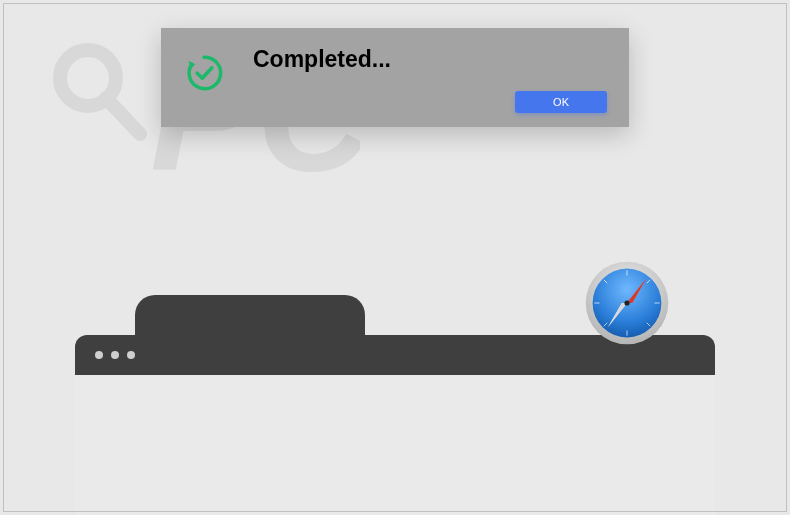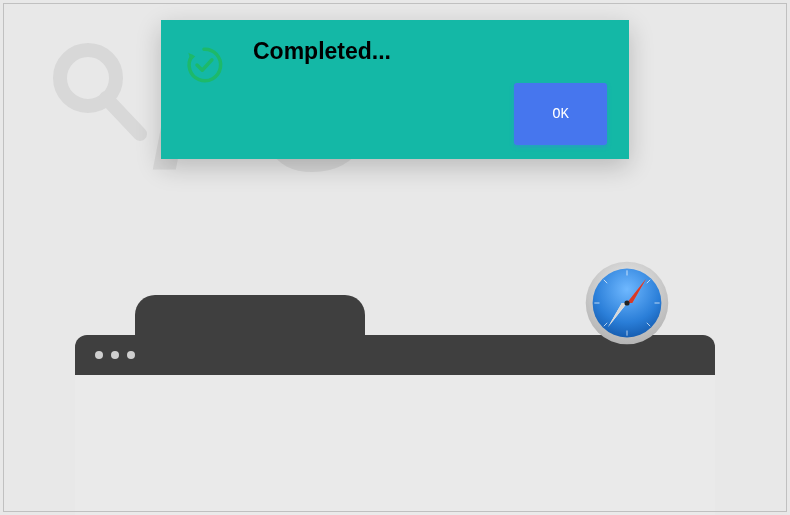--- a/index.html
+++ b/index.html
@@ -98,25 +98,25 @@
       position: absolute;
       top: 260px;
       right: 120px;
       width: 86px;
       height: 86px;
       z-index: 2;
     }
     
     .dialog {
       position: absolute;
-      top: 20px;
+      top: 28px;
       left: 50%;
       transform: translateX(-50%);
       width: 468px;
-      background: #14b8a6;
+      background: #a3a3a3;
       box-shadow: 0 8px 24px rgba(0,0,0,0.2);
       z-index: 3;
       padding: 18px 22px 14px 22px;
       display: grid;
       grid-template-columns: 50px 1fr;
       gap: 4px 20px;
     }
     .dialog-icon {
       grid-row: 1 / span 2;
       align-self: start;
@@ -135,26 +135,25 @@
     .dialog-buttons {
       grid-column: 2;
       display: flex;
       justify-content: flex-end;
       margin-top: 14px;
     }
     .ok-button {
       background: #4676ee;
       color: #fff;
       border: none;
-      padding: 23px 38px;
-      font-size: 14px;
+      padding: 5px 38px;
+      font-size: 11px;
       border-radius: 3px;
       cursor: pointer;
       box-shadow: 0 2px 4px rgba(70,118,238,0.4);
-      font-family: Liberation Mono, monospace;
     }
     
     .frame {
       position: absolute;
       top: 3px; left: 3px; right: 3px; bottom: 3px;
       border: 1px solid #c0c0c0;
       pointer-events: none;
       z-index: 5;
     }
   </style>

